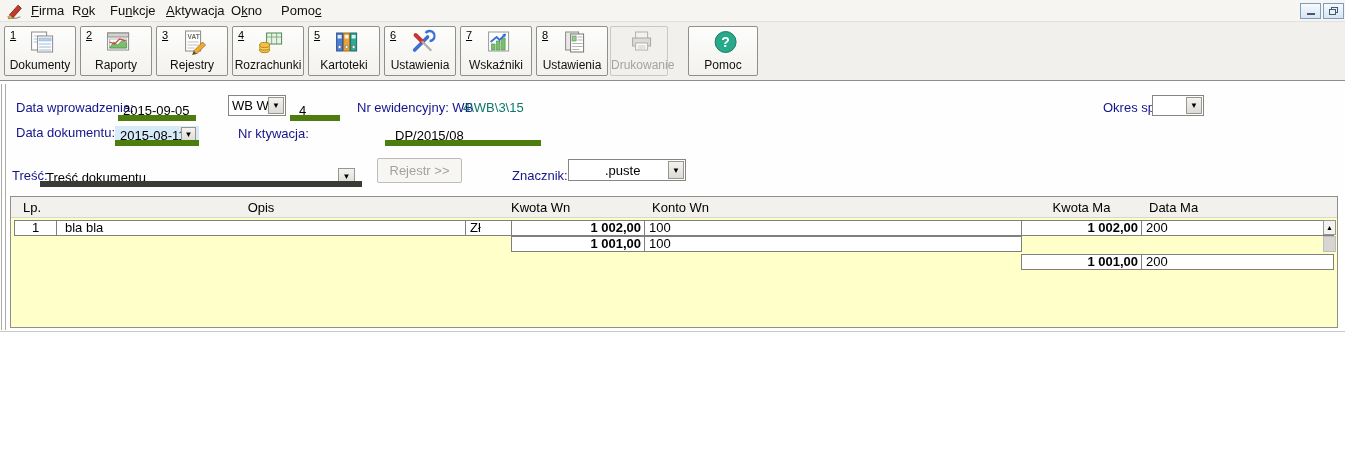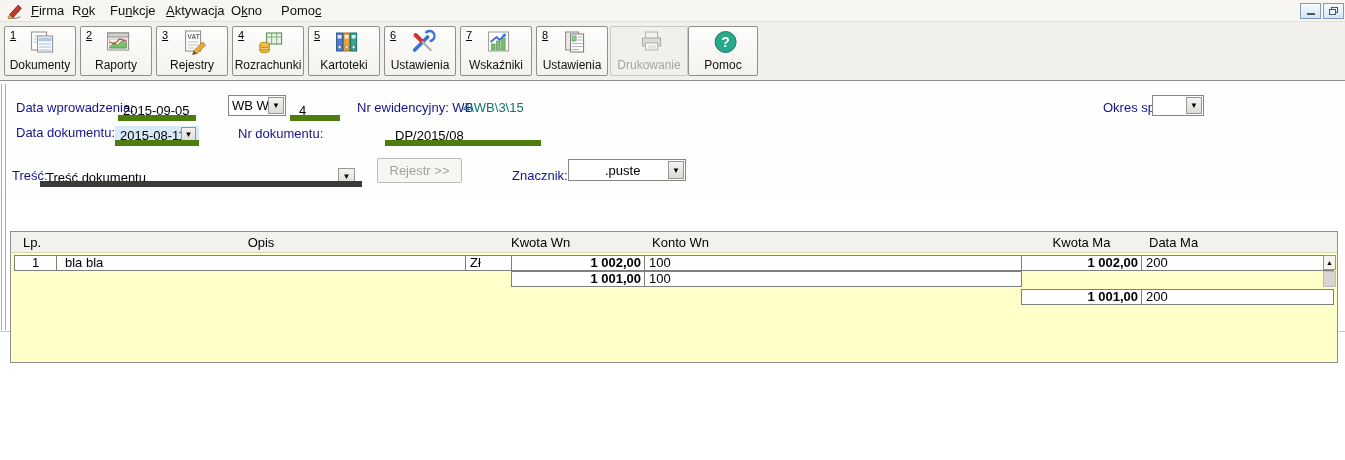--- a/index.html
+++ b/index.html
@@ -47,21 +47,21 @@
   .drop-btn { position:absolute; right:1px; top:1px; bottom:1px; width:16px;
     background:linear-gradient(#f4f3ef,#dcdbd6); border:1px solid #98978f;
     display:flex; align-items:center; justify-content:center; font-size:8px; color:#000; }
   .drop-btn-free { position:absolute; width:16px; height:18px;
     background:linear-gradient(#f4f3ef,#dcdbd6); border:1px solid #98978f;
     display:flex; align-items:center; justify-content:center; font-size:8px; color:#000; }
   .btn-disabled { position:absolute; border:1px solid #bdbcb8; border-radius:2px; background:#f7f6f3;
     color:#a3a29e; text-align:center; }
   
   .tablepanel { position:absolute; left:10px; top:196px; width:1328px; height:132px;
-    background:#ffffc9; border:1px solid #8f8f8b;margin-top:35px; }
+    background:#ffffc9; border:1px solid #8f8f8b; }
   .thead { position:absolute; left:0; top:0; width:100%; height:21px; background:#f2f1ed; border-bottom:1px solid #d9d8c0; }
   .hcell { position:absolute; top:3px; font-size:13px; color:#000; white-space:nowrap; }
   .cell { position:absolute; height:16px; background:#fff; border:1px solid #7f7f7b; font-size:13px;
     line-height:14px; white-space:nowrap; overflow:hidden; }
   .cell.amount { font-weight:bold; text-align:right; padding-right:3px; }
   .cell.acct { padding-left:4px; }
   .scroll-up { position:absolute; left:1312px; top:23px; width:13px; height:15px; background:#f4f3f0;
     border:1px solid #98978f; display:flex; align-items:center; justify-content:center; font-size:7px; color:#000; }
   .scroll-thumb { position:absolute; left:1312px; top:39px; width:13px; height:16px; background:#d6d5d1; border:1px solid #bebdb9; }
 </style>
@@ -188,21 +188,21 @@
       <span class="num">8</span>
       <svg class="ticon" viewBox="0 0 26 26">
         <rect x="4" y="3" width="13" height="18" fill="#e9e8e5" stroke="#8a8a8a"></rect>
         <rect x="9" y="5" width="13" height="18" fill="#fff" stroke="#777"></rect>
         <rect x="10.5" y="7" width="4" height="5" fill="#9ccb8e" stroke="#4a8a4a" stroke-width="0.6"></rect>
         <path d="M16 8h5M16 11h5M10.5 14.5h10.5M10.5 17.5h10.5M10.5 20.5h7" stroke="#b5b5b1" stroke-width="1.1" fill="none"></path>
       </svg>
       <span class="tlabel">Ustawienia</span>
     </div>
 
-    <div class="tbtn disabled" style="left:610px; width:78px">
+    <div class="tbtn disabled" style="left:610px; width:58px">
       <svg class="ticon" viewBox="0 0 26 26">
         <rect x="7" y="3" width="12" height="7" fill="#f2f2f0" stroke="#b0b0ac"></rect>
         <rect x="4" y="9" width="18" height="8" fill="#dcdbd7" stroke="#a8a8a4"></rect>
         <rect x="7" y="14" width="12" height="7" fill="#fbfbfa" stroke="#b0b0ac"></rect>
         <path d="M9 17h8M9 19h8" stroke="#c9c9c5" stroke-width="1" fill="none"></path>
       </svg>
       <span class="tlabel">Drukowanie</span>
     </div>
 
     <div class="tbtn" style="left:688px; width:70px">
@@ -235,21 +235,21 @@
 
     <div class="flabel" style="left:357px; top:17px">Nr ewidencyjny: WB</div>
     <div class="fvalue" style="left:463px; top:17px">4\WB\3\15</div>
 
     <div class="flabel" style="left:1103px; top:17px">Okres spr.</div>
     <div class="combo" style="left:1152px; top:12px; width:52px; height:21px">
       <span class="ctext"></span>
       <span class="drop-btn">▼</span>
     </div>
 
-    <div class="flabel" style="left:238px; top:43px">Nr dokumentu:</div>
+    <div class="flabel" style="left:238px; top:43px">Nr ktywacja:</div>
     <div class="ufield" style="left:385px; top:39px; width:156px; height:18px; padding-left:10px">DP/2015/08</div>
 
     <div class="flabel" style="left:12px; top:85px">Treść:</div>
     <div class="ufield" style="left:40px; top:77px; width:322px; height:21px; padding-left:6px; padding-top:4px; border-bottom-color:#3a3a36">
       <span>Treść dokumentu</span>
       <span class="drop-btn-free" style="left:298px; top:2px; width:17px; height:17px">▼</span>
     </div>
 
     <div class="btn-disabled" style="left:377px; top:75px; width:85px; height:25px; padding-top:4px">Rejestr &gt;&gt;</div>
 

